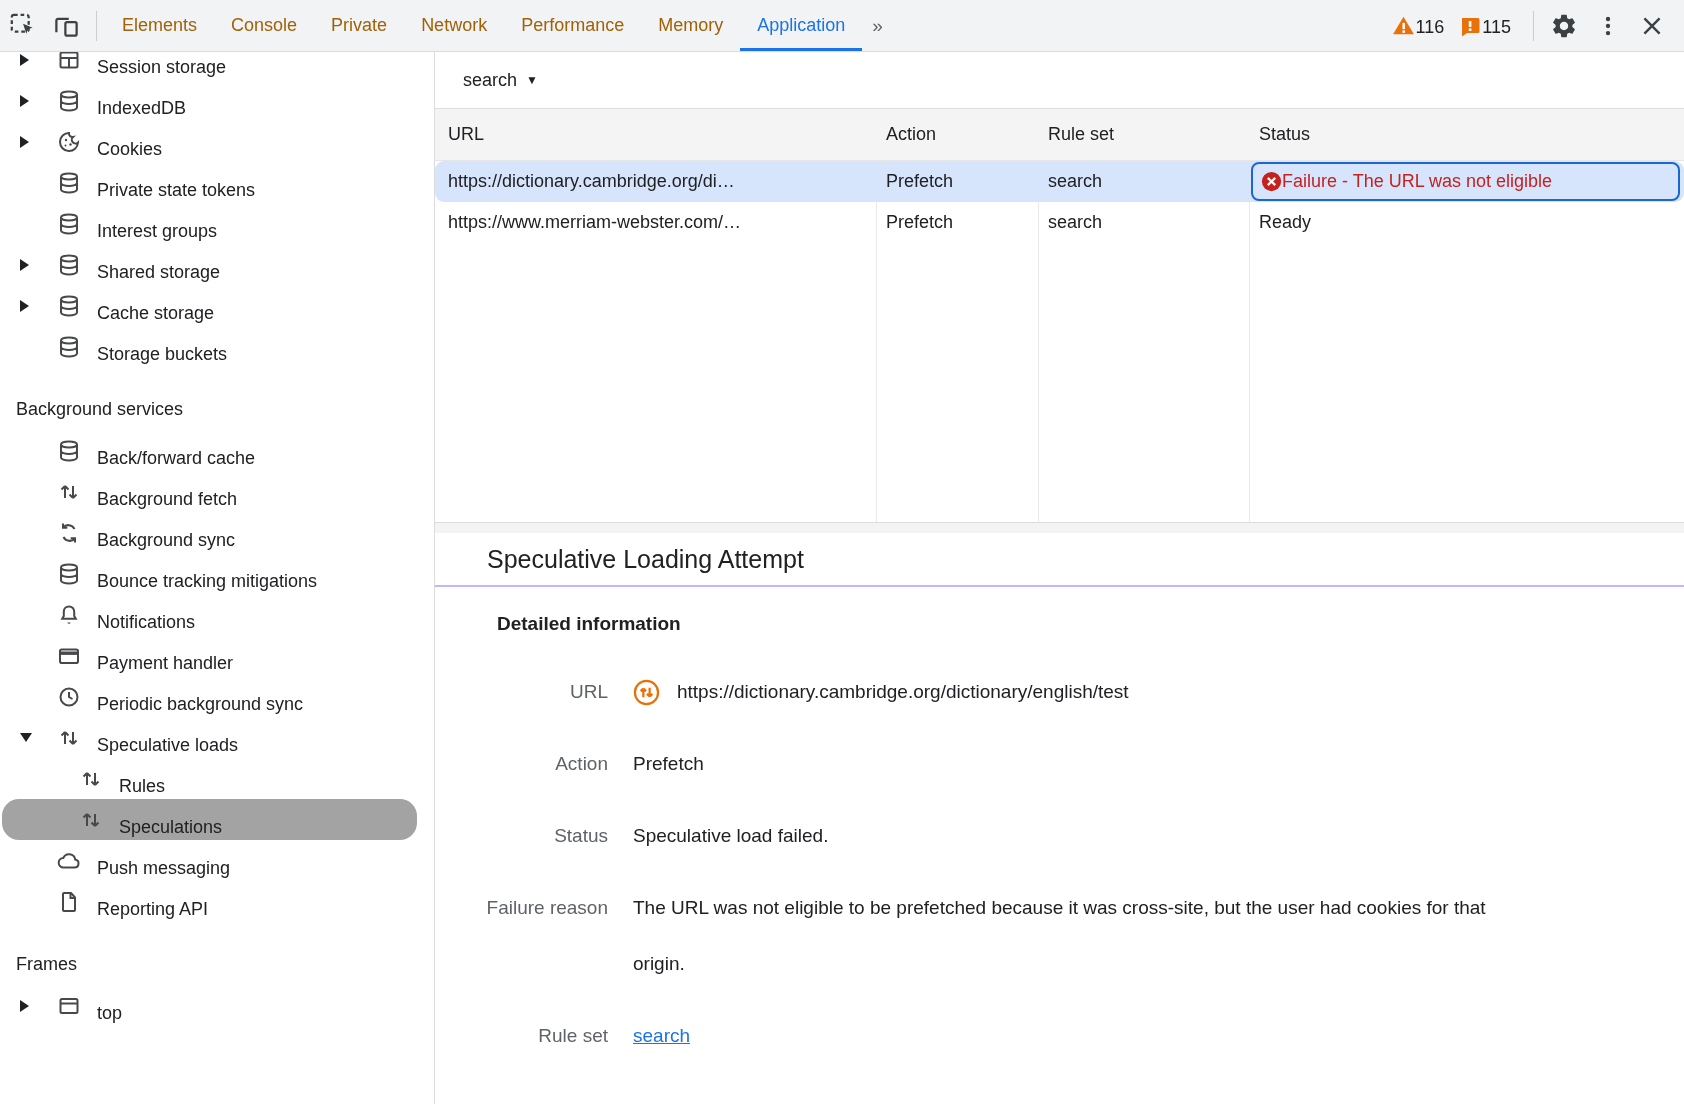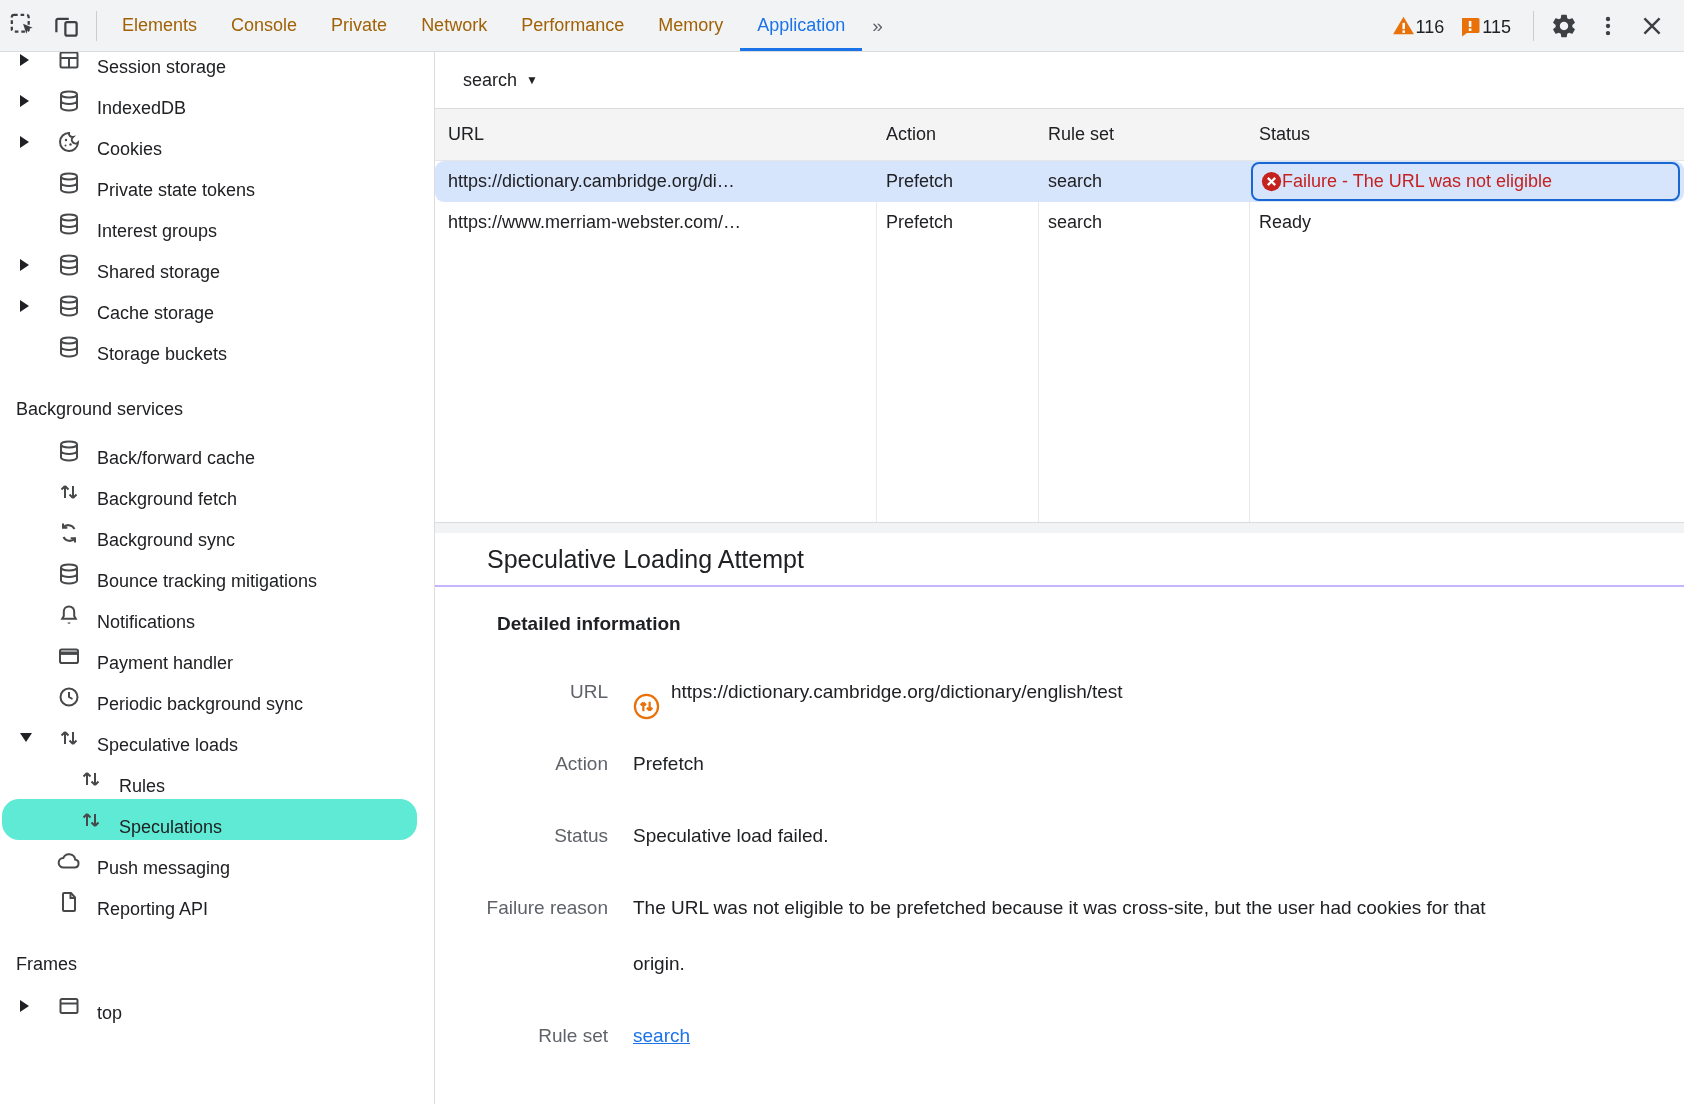--- a/index.html
+++ b/index.html
@@ -26,21 +26,21 @@
   .sidebar { position:absolute; top:52px; left:0; bottom:0; width:435px;
     background:#fff; border-right:1px solid #dadce0; overflow:hidden; }
   .tree { margin-top:-13px; }
   .trow { height:41px; display:flex; align-items:center; padding-left:20px; font-size:18px; cursor:pointer; }
   .trow .twisty { width:20px; display:flex; align-items:center; }
   .tri-r { width:0; height:0; border-left:9px solid #202124; border-top:6px solid transparent; border-bottom:6px solid transparent; }
   .tri-d { width:0; height:0; border-top:9px solid #202124; border-left:6px solid transparent; border-right:6px solid transparent; }
   .trow .ticon { width:24px; height:24px; margin-left:17px; flex:none; display:flex; }
   .trow .tlabel { margin-left:16px; white-space:nowrap;margin-top:15px; }
   .trow.child { padding-left:42px; }
-  .trow.selected { background:#5eead4; border-radius:17px; margin-right:17px; margin-left:2px; padding-left:40px; }
+  .trow.selected { background:#a3a3a3; border-radius:17px; margin-right:17px; margin-left:2px; padding-left:40px; }
   .section-head { height:41px; display:flex; align-items:center; padding-left:16px;
     font-size:18px; color:#202124; margin-top:22px; cursor:default; }
   .ticon svg { width:24px; height:24px; }
 
   
   .main { position:absolute; top:52px; left:435px; right:0; bottom:0; background:#fff; }
   .filterbar { height:57px; border-bottom:1px solid #dadce0; display:flex; align-items:center; padding-left:28px; }
   .dropdown { display:flex; align-items:center; gap:9px; font-size:18px; color:#202124; cursor:pointer; }
   .dd-caret { font-size:12px; color:#202124; }
 
@@ -64,21 +64,21 @@
 
   .details { background:#fff; }
   .details-title { height:54px; display:flex; align-items:center; padding-left:52px;
     border-bottom:2px solid #c4b5fd; font-size:25px; color:#202124; }
   .report { padding-top:24px; }
   .report-heading { margin-left:62px; font-size:19px; font-weight:bold; line-height:26px; }
   .report-rows { margin-top:27px; }
   .drow { display:flex; line-height:56px; margin-bottom:16px; font-size:19px; }
   .dlabel { width:173px; text-align:right; color:#5f6368; flex:none; }
   .dvalue { margin-left:25px; color:#202124; max-width:855px; }
-  .url-value { display:flex; align-items:flex-end; gap:11px; }
+  .url-value { display:flex; align-items:center; gap:17px; }
   .link { color:#1a73e8; text-decoration:underline; cursor:pointer; }
 
   svg { display:block; }
 </style>
 </head>
 <body>
 
 <div class="devtools">
 
   <div class="tabbar">

